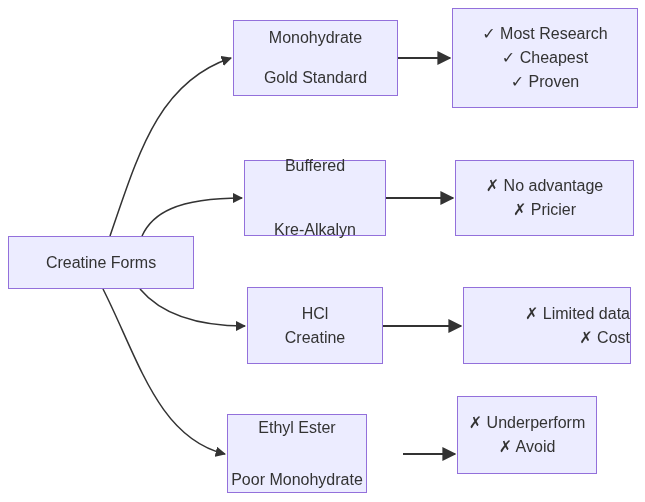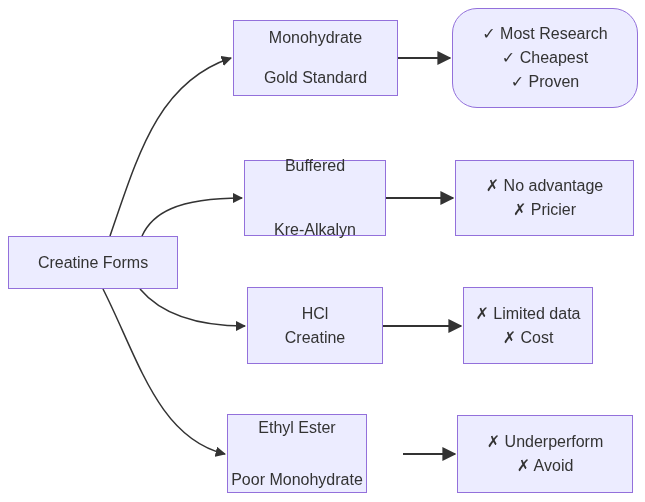--- a/index.html
+++ b/index.html
@@ -54,54 +54,54 @@
     <path class="edge-path" d="M110,236 C138,155 158,82 231,58" marker-end="url(#arrowhead)"></path>
     <path class="edge-path" d="M142,236 C152,214 176,198 242,198" marker-end="url(#arrowhead)"></path>
     <path class="edge-path" d="M140,289 C156,308 186,326 245,326" marker-end="url(#arrowhead)"></path>
     <path class="edge-path" d="M103,289 C138,358 158,438 225,454" marker-end="url(#arrowhead)"></path>
     <path class="edge-straight" d="M398,58 L450,58" marker-end="url(#arrowhead)"></path>
     <path class="edge-straight" d="M386,198 L453,198" marker-end="url(#arrowhead)"></path>
     <path class="edge-straight" d="M383,326 L461,326" marker-end="url(#arrowhead)"></path>
     <path class="edge-straight" d="M403,454 L455,454" marker-end="url(#arrowhead)"></path>
   </svg>
 
-  <div class="box" style="left:8px; top:236px; width:170px; height:53px;">
+  <div class="box" style="left:8px; top:236px; width:186px; height:53px;">
     <div>Creatine Forms</div>
   </div>
 
   <div class="box" style="left:233px; top:20px; width:165px; height:76px;gap:16px;">
     <div>Monohydrate</div>
     <div>Gold Standard</div>
   </div>
-  <div class="box" style="left:452px; top:8px; width:186px; height:100px;border-radius:25px;">
+  <div class="box" style="left:452px; top:8px; width:186px; height:100px;">
     <div>✓ Most Research</div>
     <div>✓ Cheapest</div>
     <div>✓ Proven</div>
   </div>
 
   <div class="box" style="left:244px; top:160px; width:142px; height:76px;gap:40px;">
     <div>Buffered</div>
     <div>Kre-Alkalyn</div>
   </div>
   <div class="box" style="left:455px; top:160px; width:179px; height:76px;">
     <div>✗ No advantage</div>
     <div>✗ Pricier</div>
   </div>
 
   <div class="box" style="left:247px; top:287px; width:136px; height:77px;">
     <div>HCl</div>
     <div>Creatine</div>
   </div>
-  <div class="box" style="left:463px; top:287px; width:130px; height:77px;">
+  <div class="box" style="left:463px; top:287px; width:168px; height:77px;align-items:flex-end;">
     <div>✗ Limited data</div>
     <div>✗ Cost</div>
   </div>
 
   <div class="box" style="left:227px; top:414px; width:140px; height:79px;gap:28px;">
     <div>Ethyl Ester</div>
     <div>Poor Monohydrate</div>
   </div>
-  <div class="box" style="left:457px; top:415px; width:176px; height:78px;justify-content:center;">
+  <div class="box" style="left:457px; top:396px; width:140px; height:78px;justify-content:center;">
     <div>✗ Underperform</div>
     <div>✗ Avoid</div>
   </div>
 
 </div>
 
 </body></html>

